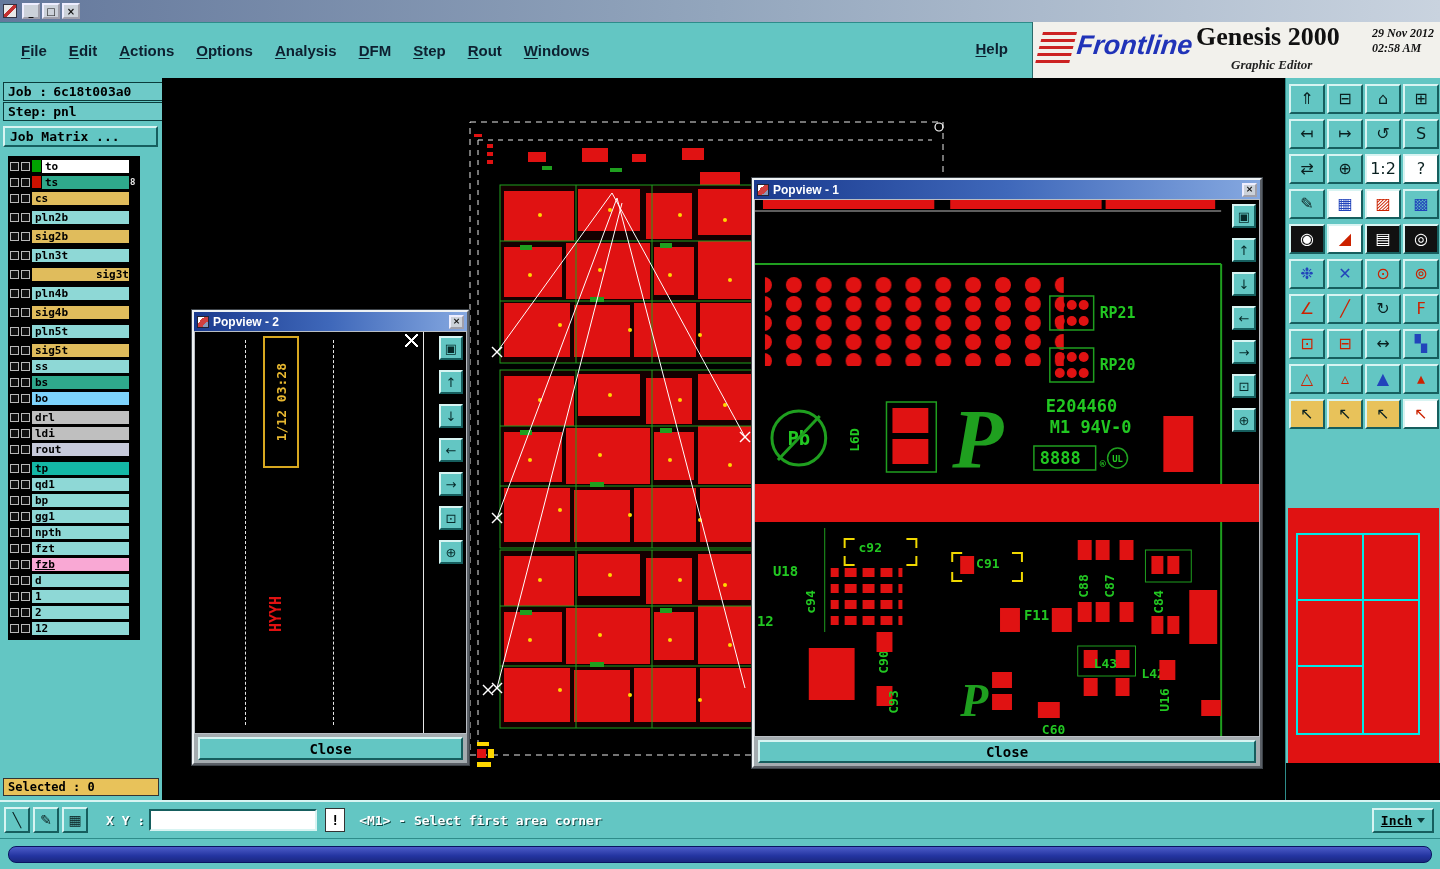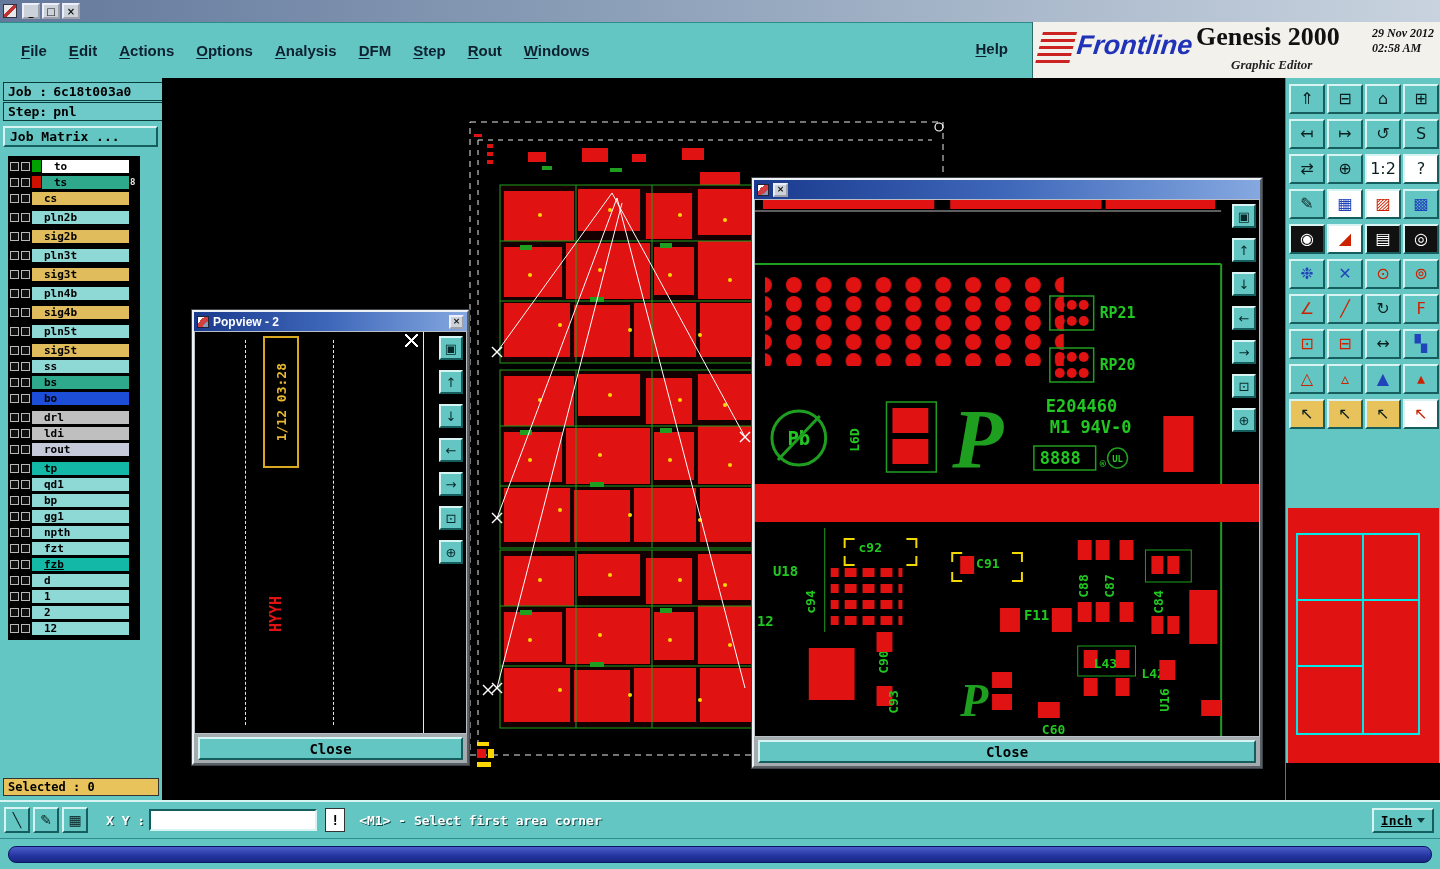--- a/index.html
+++ b/index.html
@@ -46,21 +46,21 @@
     font:bold 13px "DejaVu Sans Mono",monospace;color:#000;display:flex;align-items:center;
     padding-left:4px;gap:6px;white-space:pre;}
   .matrix-btn{position:absolute;left:3px;top:48px;width:155px;height:21px;
     font:bold 13px "DejaVu Sans Mono",monospace;color:#000;text-align:left;padding:0 0 0 5px;}
   .layer-list{position:absolute;left:8px;top:78px;width:132px;background:#000;padding:3px 2px;}
   .layer-row{display:flex;align-items:center;height:14px;margin-bottom:2px;}
   .layer-row.gap{margin-top:5px;}
   .cb{width:9px;height:9px;border:1px solid #b8b8b8;background:#101010;margin-right:2px;flex:none;}
   .chip{width:9px;height:12px;flex:none;margin-right:1px;}
   .layer-label{flex:1;height:13px;font:bold 11px "DejaVu Sans Mono",monospace;color:#000;
-    padding-left:12px;line-height:13px;overflow:hidden;}
+    padding-left:3px;line-height:13px;overflow:hidden;}
   .layer-badge{width:8px;flex:none;color:#e8e8e8;font:bold 9px "DejaVu Sans Mono",monospace;margin-left:1px;}
   .selected-box{position:absolute;left:3px;top:700px;width:156px;height:18px;background:#e8c25a;
     border:1px solid #333;font:bold 12px "DejaVu Sans Mono",monospace;color:#000;
     padding-left:4px;line-height:16px;}
 
   
   .canvas-wrap{position:absolute;left:162px;top:78px;width:1123px;height:722px;background:#000;}
   .canvas-wrap svg{display:block;}
 
   
@@ -237,21 +237,21 @@
           <span class="cb"></span>
 
           <span class="layer-label" style="background: rgb(142, 216, 214);">pln3t</span>
           <span class="layer-badge"></span>
         </div>
 
         <div class="layer-row gap">
           <span class="cb"></span>
           <span class="cb"></span>
 
-          <span class="layer-label" style="background: rgb(224, 188, 92);">sig3t</span>
+          <span class="layer-label" style="background: rgb(224, 188, 92); text-align: right;">sig3t</span>
           <span class="layer-badge"></span>
         </div>
 
         <div class="layer-row gap">
           <span class="cb"></span>
           <span class="cb"></span>
 
           <span class="layer-label" style="background: rgb(142, 216, 214);">pln4b</span>
           <span class="layer-badge"></span>
         </div>
@@ -293,21 +293,21 @@
           <span class="cb"></span>
 
           <span class="layer-label" style="background: rgb(47, 169, 140);">bs</span>
           <span class="layer-badge"></span>
         </div>
 
         <div class="layer-row">
           <span class="cb"></span>
           <span class="cb"></span>
 
-          <span class="layer-label" style="background: #1d4ed8;">bo</span>
+          <span class="layer-label" style="background: #7dd3fc;">bo</span>
           <span class="layer-badge"></span>
         </div>
 
         <div class="layer-row gap">
           <span class="cb"></span>
           <span class="cb"></span>
 
           <span class="layer-label" style="background: rgb(191, 191, 191);">drl</span>
           <span class="layer-badge"></span>
         </div>
@@ -373,21 +373,21 @@
           <span class="cb"></span>
 
           <span class="layer-label" style="background: rgb(142, 216, 214);">fzt</span>
           <span class="layer-badge"></span>
         </div>
 
         <div class="layer-row">
           <span class="cb"></span>
           <span class="cb"></span>
 
-          <span class="layer-label" style="background: #14b8a6; text-decoration: underline;">fzb</span>
+          <span class="layer-label" style="background: #f9a8d4; text-decoration: underline;">fzb</span>
           <span class="layer-badge"></span>
         </div>
 
         <div class="layer-row">
           <span class="cb"></span>
           <span class="cb"></span>
 
           <span class="layer-label" style="background: rgb(142, 216, 214);">d</span>
           <span class="layer-badge"></span>
         </div>
@@ -561,20 +561,21 @@
         </div>
     </div>
     <div class="pv-closebar">
       <button class="pv-close-btn raised">Close</button>
     </div>
   </div>
 
   <div class="popview" style="left:752px;top:178px;width:510px;height:590px;">
     <div class="pv-titlebar">
       <span class="pv-icon"></span>
+      <span class="pv-title">Popview - 1</span>
       <button class="pv-close">×</button>
     </div>
     <div class="pv-client">
       <svg width="100%" height="100%" viewBox="0 0 506 536" preserveAspectRatio="none">
         <defs>
           <pattern id="dotgrid" width="30" height="19" patternUnits="userSpaceOnUse">
             <circle cx="9" cy="9" r="8" fill="#e01212"></circle>
           </pattern>
           <pattern id="smd" width="18" height="16" patternUnits="userSpaceOnUse">
             <rect width="12" height="9" fill="#e01212"></rect>

